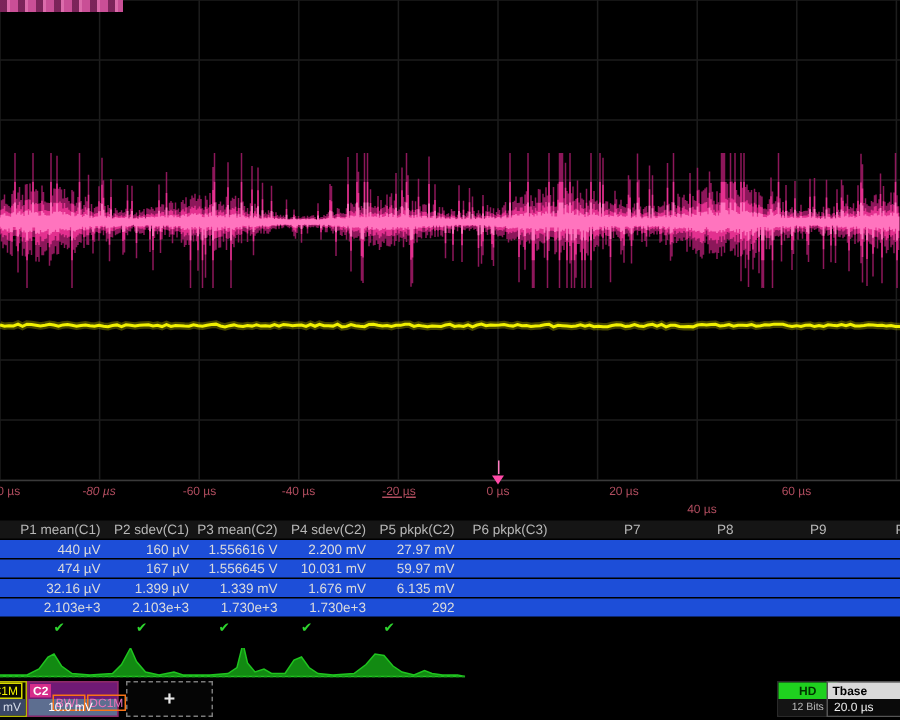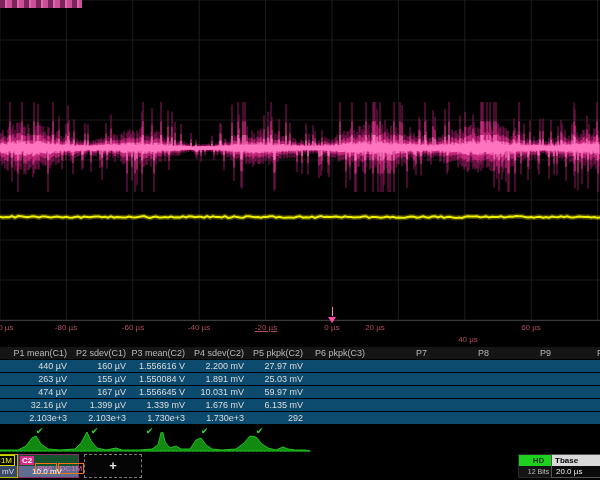--- a/index.html
+++ b/index.html
@@ -14,39 +14,39 @@
   .axis-sep{position:absolute;left:0;top:320px;width:600px;height:1px;background:#3a3a3a;}
   
   .time-axis{position:absolute;left:0;top:321px;width:600px;height:15px;background:#000;}
   .time-label{position:absolute;top:2px;width:44px;margin-left:-22px;text-align:center;
     font-size:8px;color:#b14d5f;white-space:nowrap;}
   .trig-marker{position:absolute;top:-4px;width:0;height:0;margin-left:-4px;
     border-left:4px solid transparent;border-right:4px solid transparent;border-top:6px solid #ff4aa8;}
   .trig-line{position:absolute;width:1px;height:9px;background:#ff7dc0;top:-13px;}
   
   .measure-table{position:absolute;left:0;top:347px;width:600px;background:#000;}
-  .trow{display:flex;height:12px;line-height:12px;margin-bottom:1px;background:#0c4a6e;}
+  .trow{display:flex;height:12px;line-height:12px;margin-bottom:1px;background:#1d4ed8;}
   .trow.thead{background:#151515;}
   .trow.checksrow{background:transparent;}
   .tspacer{width:12px;flex:none;}
   .tcell{flex:none;width:55px;font-size:9px;text-align:right;padding-right:4px;
     color:#dcdcdc;white-space:nowrap;overflow:visible;}
   .tcell.dimcol{width:58px;color:#454545;}
   .tcell.hdr{color:#b8b8b8;}
   .tcell.check{text-align:center;color:#2ed52e;font-size:9px;padding-right:0;}
   
   .histo{position:absolute;left:0;top:432px;width:600px;height:20px;}
   
   .bottom-bar{position:absolute;left:0;top:452px;width:600px;height:28px;background:#000;}
   .descbox{position:absolute;top:2px;height:24px;box-sizing:border-box;font-size:8px;}
   .c1-box{left:-82px;width:100px;border:1px solid #b8b800;background:#0a0a00;}
   .c1-row1{height:11px;display:flex;justify-content:flex-end;align-items:center;padding-right:2px;}
   .badge-y{border:1px solid #d8d800;color:#f0f000;padding:0 2px;height:9px;line-height:9px;}
   .c1-row2{height:11px;background:#3a4766;color:#d7ddea;text-align:right;padding-right:3px;line-height:11px;}
-  .c2-box{left:18px;width:61px;border:1px solid #8f2a68;background:#14532d;}
+  .c2-box{left:18px;width:61px;border:1px solid #8f2a68;background:#701a75;}
   .c2-row1{height:11px;display:flex;align-items:center;gap:1px;padding:0 1px;}
   .badge-c2{background:#d62d8a;color:#fff;font-weight:bold;padding:0 2px;height:9px;line-height:9px;}
   .badge-p{border:1px solid #f97316;color:#e873b8;padding:0 1px;height:9px;line-height:9px;margin-top:15px;}
   .c2-row2{height:11px;background:#5d6e90;color:#fff;text-align:center;padding-right:3px;line-height:11px;}
   .add-box{left:84px;width:58px;border:1px dashed #7a7a7a;color:#e8e8e8;
     text-align:center;line-height:22px;font-size:13px;font-weight:bold;background:#050505;}
   .hd-box{left:518px;width:41px;border:1px solid #2a2a2a;}
   .hd-top{height:11px;background:#1fd11f;color:#003300;font-weight:bold;text-align:center;line-height:11px;}
   .hd-bot{height:11px;background:#141414;color:#bbb;text-align:center;line-height:11px;font-size:7px;}
   .tbase-box{left:551px;width:90px;border:1px solid #555;}
@@ -89,26 +89,26 @@
       </svg>
     <div class="top-fragment"></div>
     <div class="trig-line" id="trig-line" style="top: 307px; left: 332px;"></div>
   </div>
 
   <div class="axis-sep"></div>
 
   <div class="time-axis" id="time-axis">
     <div class="trig-marker" id="trig-marker" style="left: 332px;"></div>
   <span class="time-label" style="left: 0px;">-100 µs</span>
-      <span class="time-label" style="left: 66px;">-80 µs</span>
+      <span class="time-label" style="left: 66px; font-style: italic;">-80 µs</span>
       <span class="time-label" style="left: 133px;">-60 µs</span>
       <span class="time-label" style="left: 199px;">-40 µs</span>
       <span class="time-label" style="left: 266px; text-decoration: underline;">-20 µs</span>
       <span class="time-label" style="left: 332px;">0 µs</span>
-      <span class="time-label" style="left: 375px;">20 µs</span>
+      <span class="time-label" style="left: 416px;">20 µs</span>
       <span class="time-label" style="left: 468px; margin-top: 12px;">40 µs</span>
       <span class="time-label" style="left: 531px;">60 µs</span>
     </div>
 
   <div class="measure-table" id="measure-table">
       <div class="trow thead">
         <div class="tspacer"></div>
         <div class="tcell hdr">P1 mean(C1)</div>
         <div class="tcell hdr">P2 sdev(C1)</div>
         <div class="tcell hdr">P3 mean(C2)</div>
@@ -128,33 +128,20 @@
         <div class="tcell">2.200 mV</div>
         <div class="tcell">27.97 mV</div>
         <div class="tcell dimcol"></div>
         <div class="tcell dimcol"></div>
         <div class="tcell dimcol"></div>
         <div class="tcell dimcol"></div>
         <div class="tcell dimcol"></div>
       </div>
       <div class="trow ">
         <div class="tspacer"></div>
-        <div class="tcell">263 µV</div>
-        <div class="tcell">155 µV</div>
-        <div class="tcell">1.550084 V</div>
-        <div class="tcell">1.891 mV</div>
-        <div class="tcell">25.03 mV</div>
-        <div class="tcell dimcol"></div>
-        <div class="tcell dimcol"></div>
-        <div class="tcell dimcol"></div>
-        <div class="tcell dimcol"></div>
-        <div class="tcell dimcol"></div>
-      </div>
-      <div class="trow ">
-        <div class="tspacer"></div>
         <div class="tcell">474 µV</div>
         <div class="tcell">167 µV</div>
         <div class="tcell">1.556645 V</div>
         <div class="tcell">10.031 mV</div>
         <div class="tcell">59.97 mV</div>
         <div class="tcell dimcol"></div>
         <div class="tcell dimcol"></div>
         <div class="tcell dimcol"></div>
         <div class="tcell dimcol"></div>
         <div class="tcell dimcol"></div>

